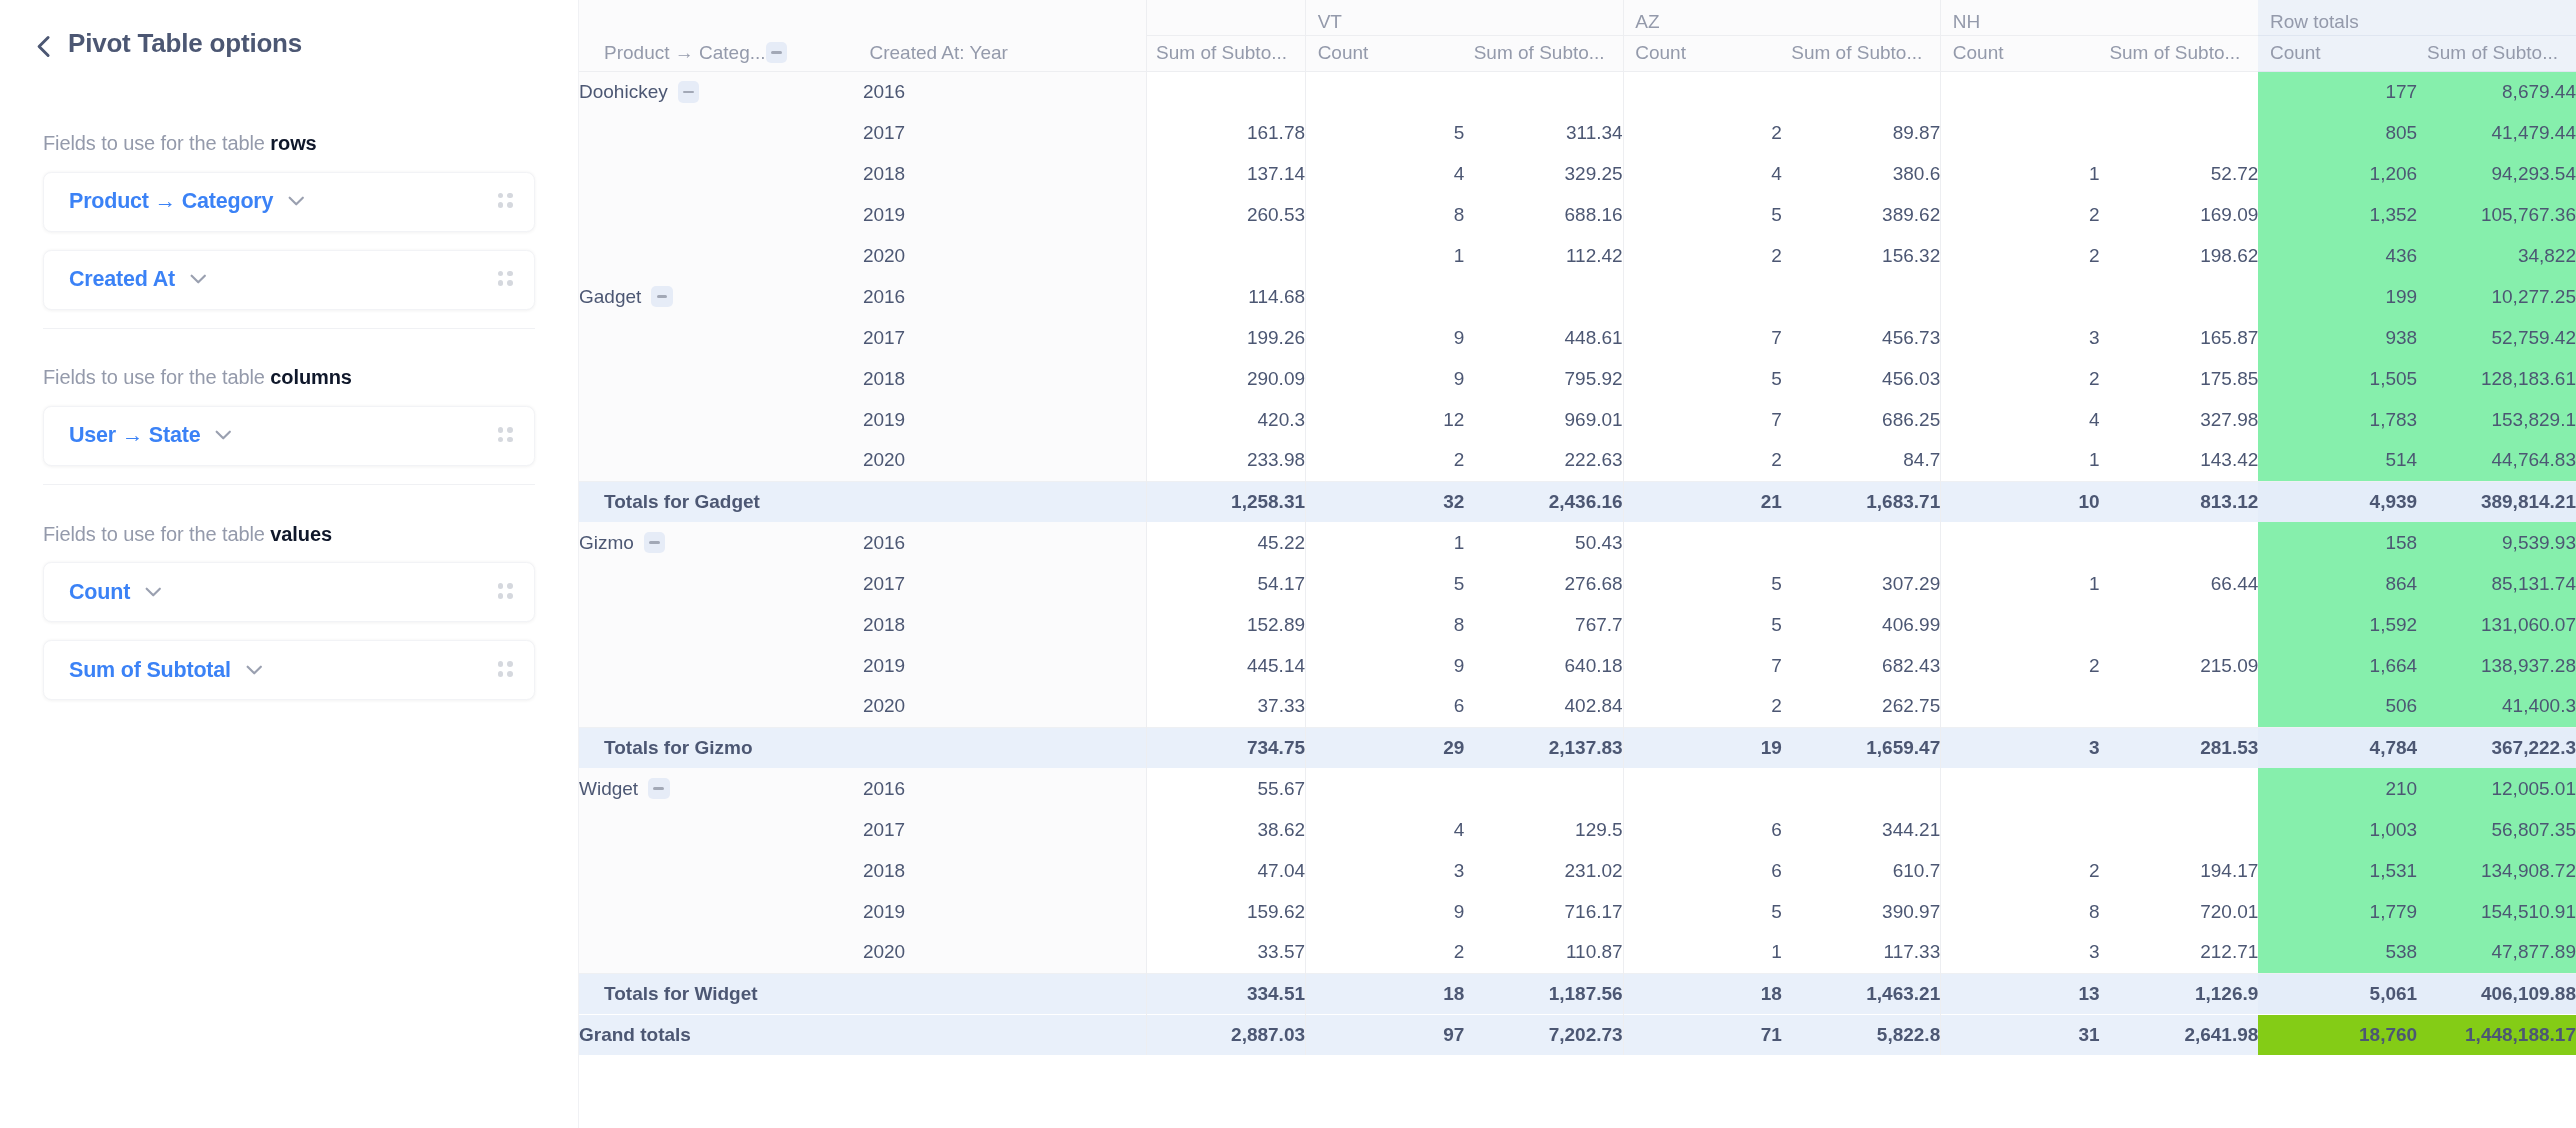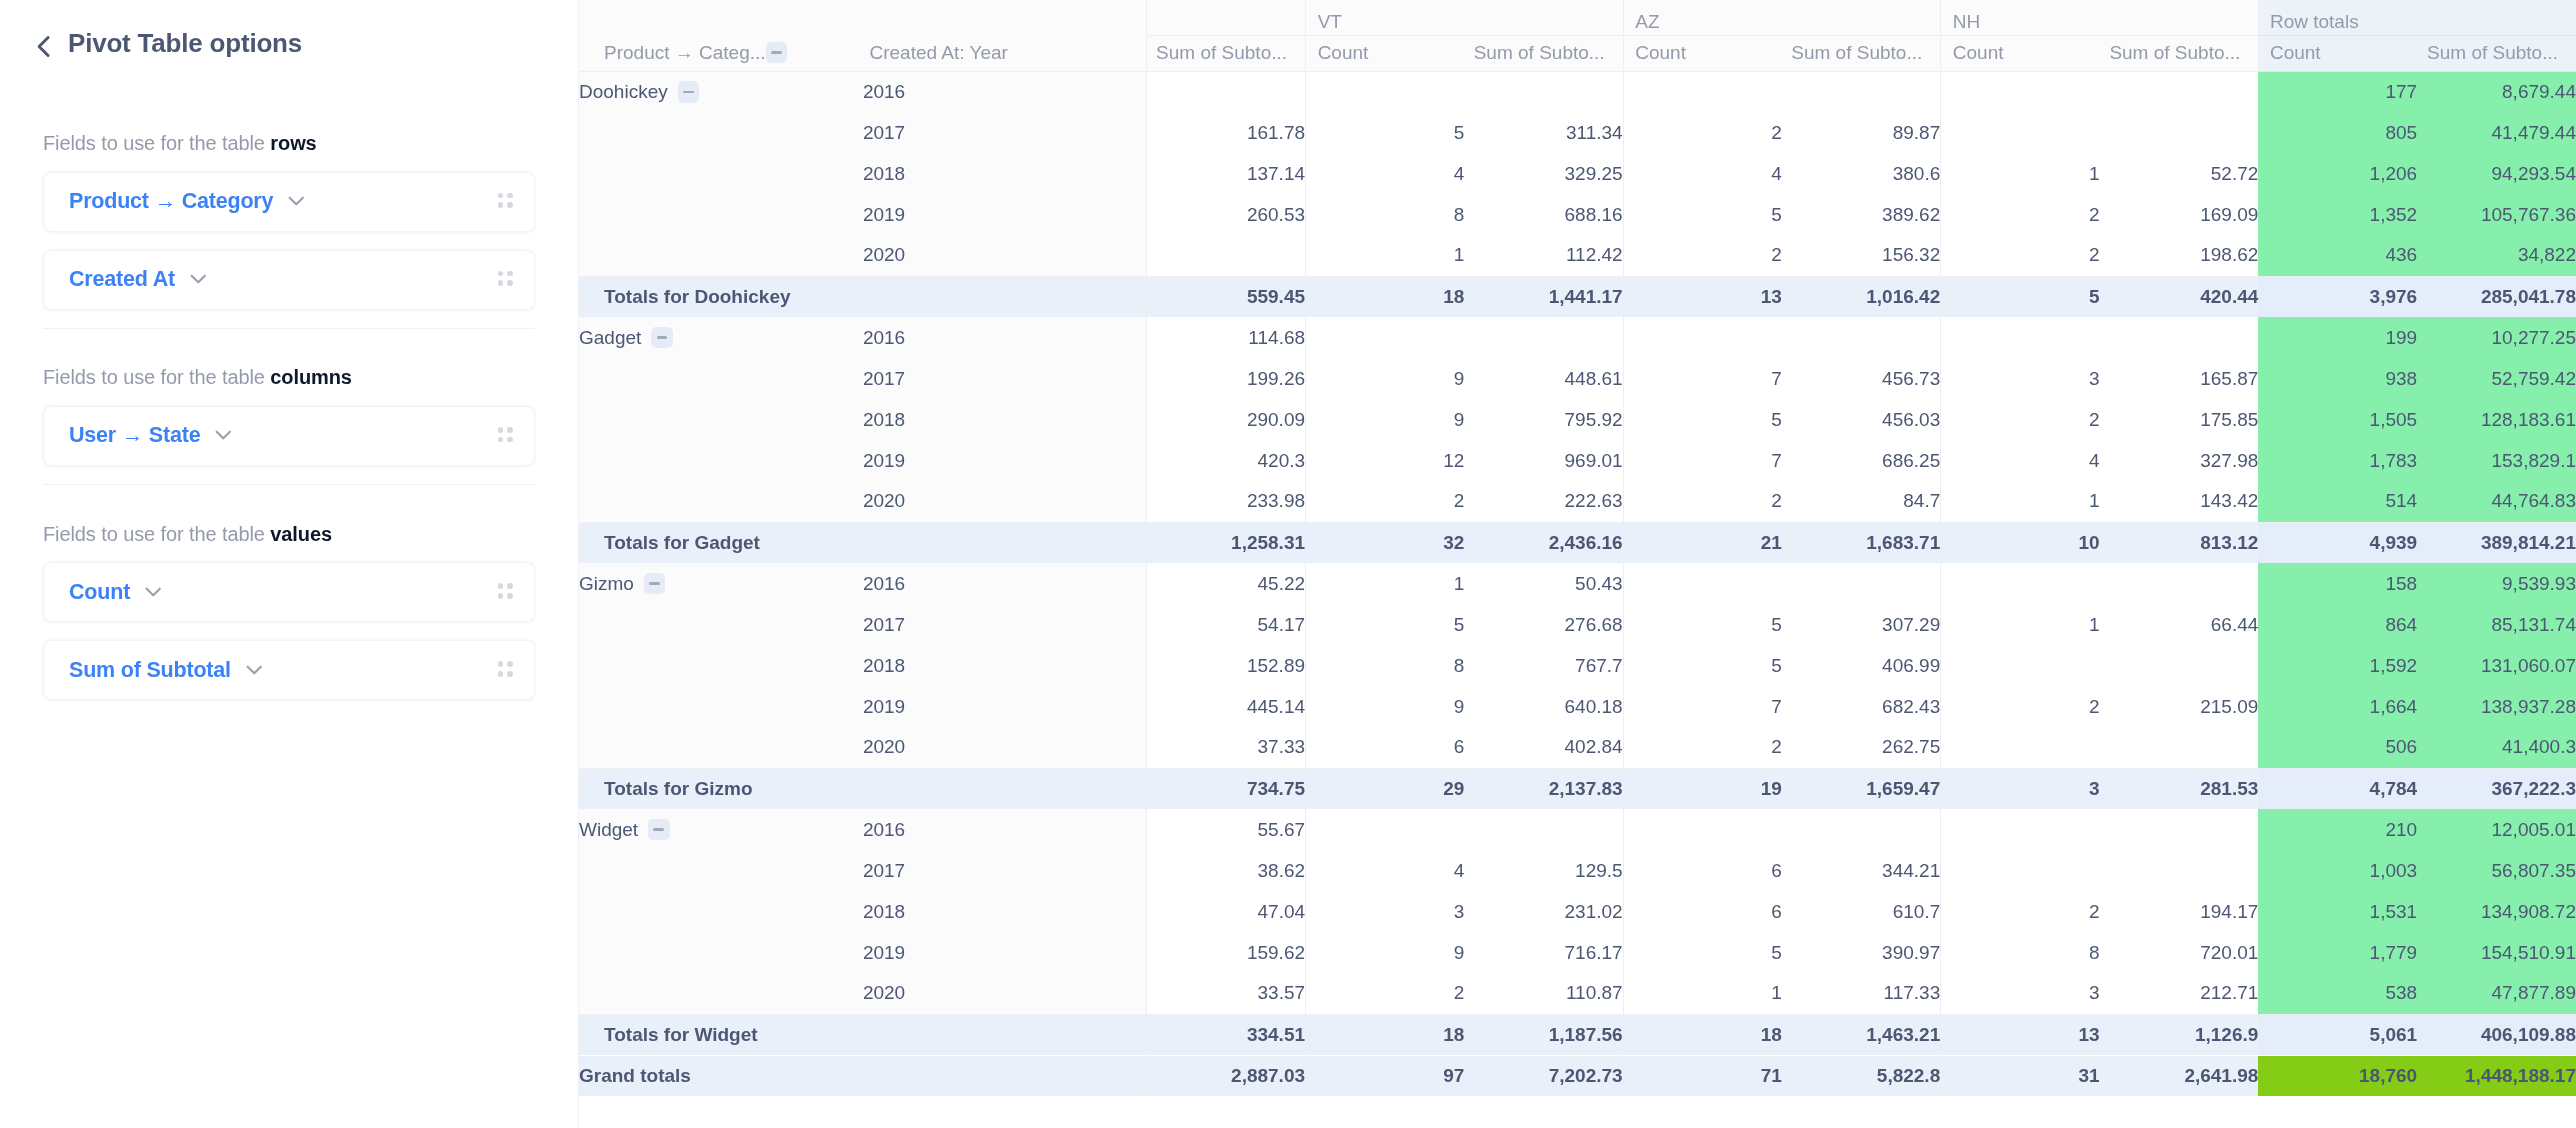--- a/index.html
+++ b/index.html
@@ -394,32 +394,20 @@
             <td class="val sep-left"></td>
             <td class="val sep-left">1</td>
             <td class="val">112.42</td>
             <td class="val sep-left">2</td>
             <td class="val">156.32</td>
             <td class="val sep-left">2</td>
             <td class="val">198.62</td>
             <td class="val rt">436</td>
             <td class="val rt">34,822</td>
           </tr>
-          <tr class="totals">
-            <td class="rowhdr-cell cat-cell" colspan="2">Totals for Doohickey</td>
-            <td class="val sep-left">559.45</td>
-            <td class="val sep-left">18</td>
-            <td class="val">1,441.17</td>
-            <td class="val sep-left">13</td>
-            <td class="val">1,016.42</td>
-            <td class="val sep-left">5</td>
-            <td class="val">420.44</td>
-            <td class="val rt">3,976</td>
-            <td class="val rt">285,041.78</td>
-          </tr>
           <tr>
             <td class="rowhdr-cell cat-cell">
               <span class="cat-inner">
                 <span class="cat-text">Gadget</span>
                 <span class="collapse-btn">
                   <i></i>
                 </span>
               </span>
             </td>
             <td class="rowhdr-cell year-cell">2016</td>

